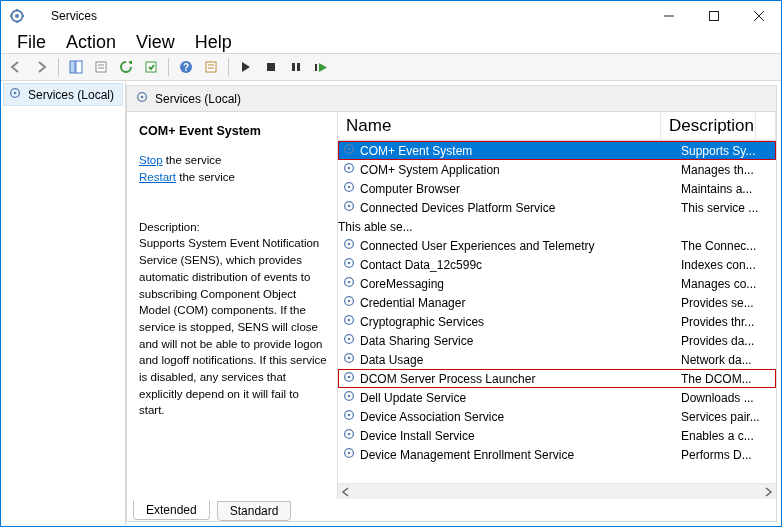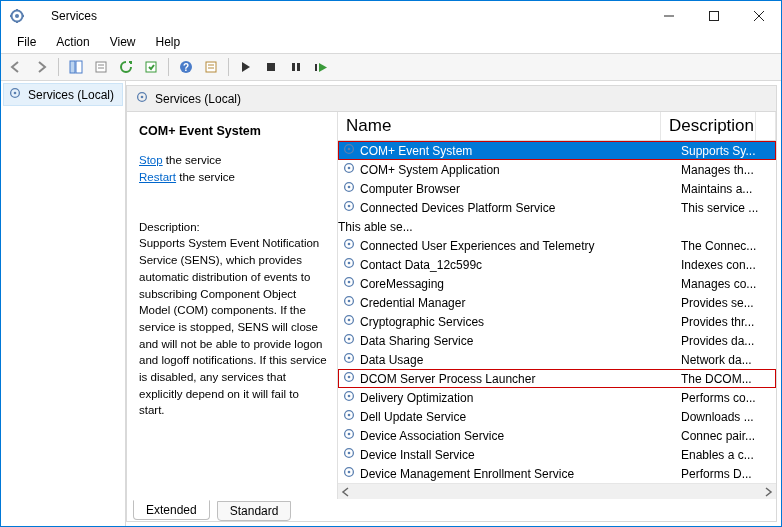--- a/index.html
+++ b/index.html
@@ -30,21 +30,21 @@
     display: flex; align-items: center; justify-content: center;
     font-family: "Segoe MDL2 Assets", sans-serif;
     cursor: default;
   }
   .winbtn svg { stroke: #222; }
   .menubar {
     height: 22px;
     display: flex;
     align-items: center;
     padding: 0 6px;
-    font-size: 12px;
+    font-size: 18px;
   }
   .menubar span { padding: 2px 10px; }
   .toolbar {
     height: 28px;
     border-top: 1px solid #d9d9d9;
     border-bottom: 1px solid #d9d9d9;
     display: flex;
     align-items: center;
     padding: 0 4px;
     gap: 3px;
@@ -461,43 +461,33 @@
                 <span>DCOM Server Process Launcher</span>
               </div>
               <div class="c-desc">The DCOM...</div>
             </div>
             <div class="row">
               <div class="c-name">
                 <span><svg class="geari" width="14" height="14" viewBox="0 0 16 16">
                     <circle cx="8" cy="8" r="5" fill="none" stroke="#5a7fb0" stroke-width="1.5"></circle>
                     <circle cx="8" cy="8" r="1.5" fill="#5a7fb0"></circle>
                   </svg></span>
-                <span>Delivery Optimization</span>
-              </div>
-              <div class="c-desc">Performs co...</div>
-            </div>
-            <div class="row">
-              <div class="c-name">
-                <span><svg class="geari" width="14" height="14" viewBox="0 0 16 16">
-                    <circle cx="8" cy="8" r="5" fill="none" stroke="#5a7fb0" stroke-width="1.5"></circle>
-                    <circle cx="8" cy="8" r="1.5" fill="#5a7fb0"></circle>
-                  </svg></span>
                 <span>Dell Update Service</span>
               </div>
               <div class="c-desc">Downloads ...</div>
             </div>
             <div class="row">
               <div class="c-name">
                 <span><svg class="geari" width="14" height="14" viewBox="0 0 16 16">
                     <circle cx="8" cy="8" r="5" fill="none" stroke="#5a7fb0" stroke-width="1.5"></circle>
                     <circle cx="8" cy="8" r="1.5" fill="#5a7fb0"></circle>
                   </svg></span>
                 <span>Device Association Service</span>
               </div>
-              <div class="c-desc">Connec pair...</div>
+              <div class="c-desc">Services pair...</div>
             </div>
             <div class="row">
               <div class="c-name">
                 <span><svg class="geari" width="14" height="14" viewBox="0 0 16 16">
                     <circle cx="8" cy="8" r="5" fill="none" stroke="#5a7fb0" stroke-width="1.5"></circle>
                     <circle cx="8" cy="8" r="1.5" fill="#5a7fb0"></circle>
                   </svg></span>
                 <span>Device Install Service</span>
               </div>
               <div class="c-desc">Enables a c...</div>

